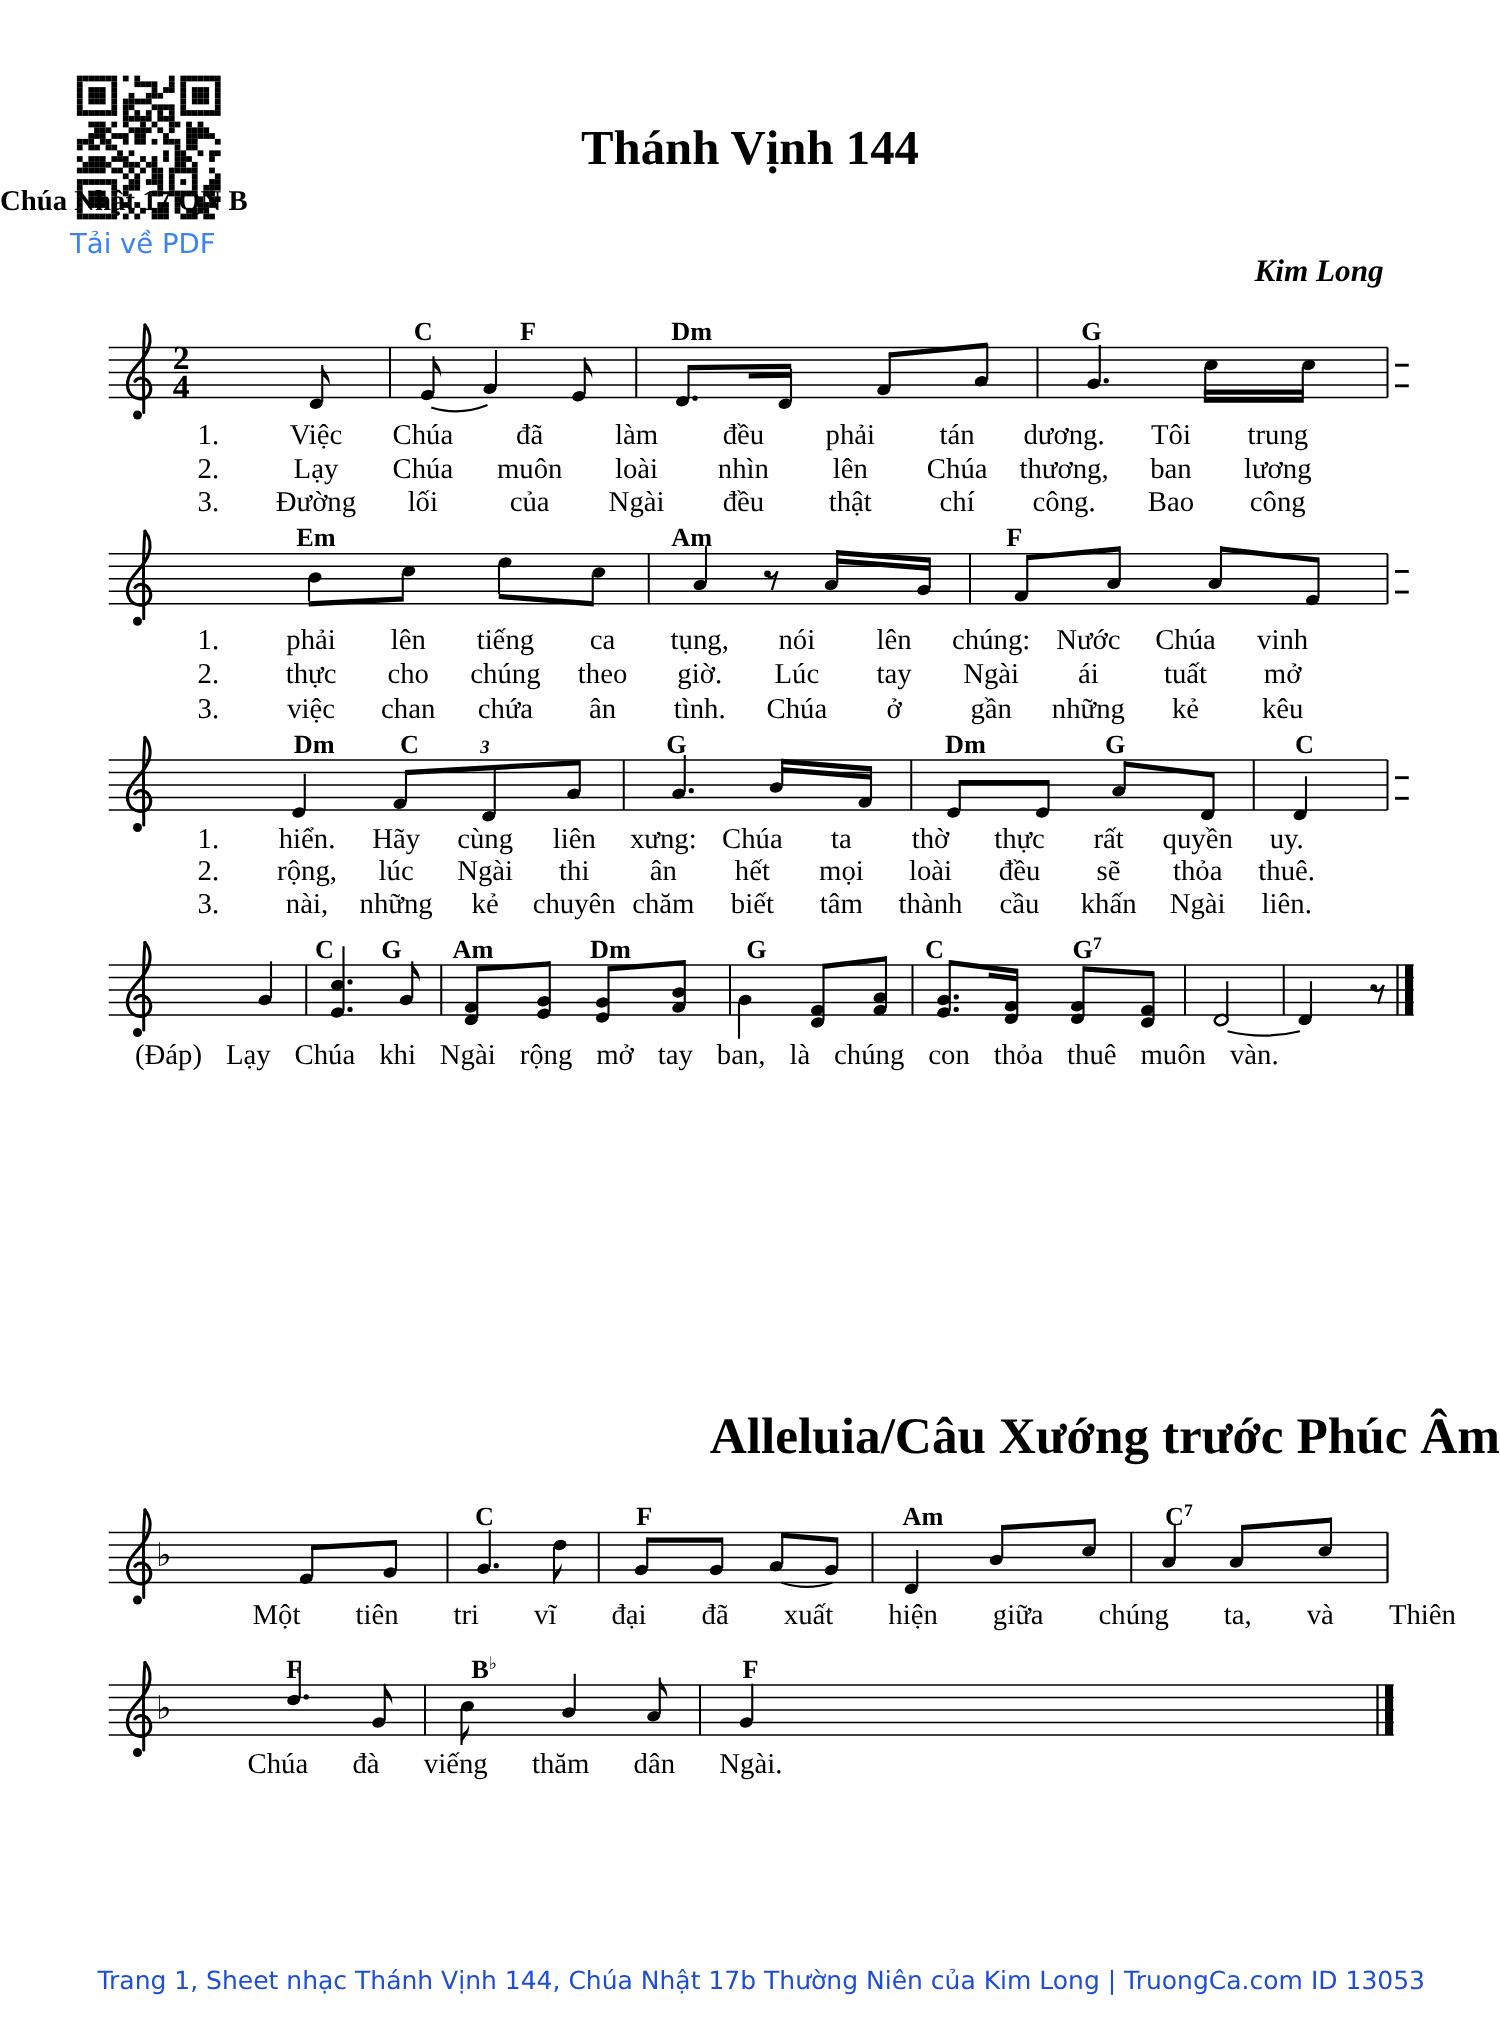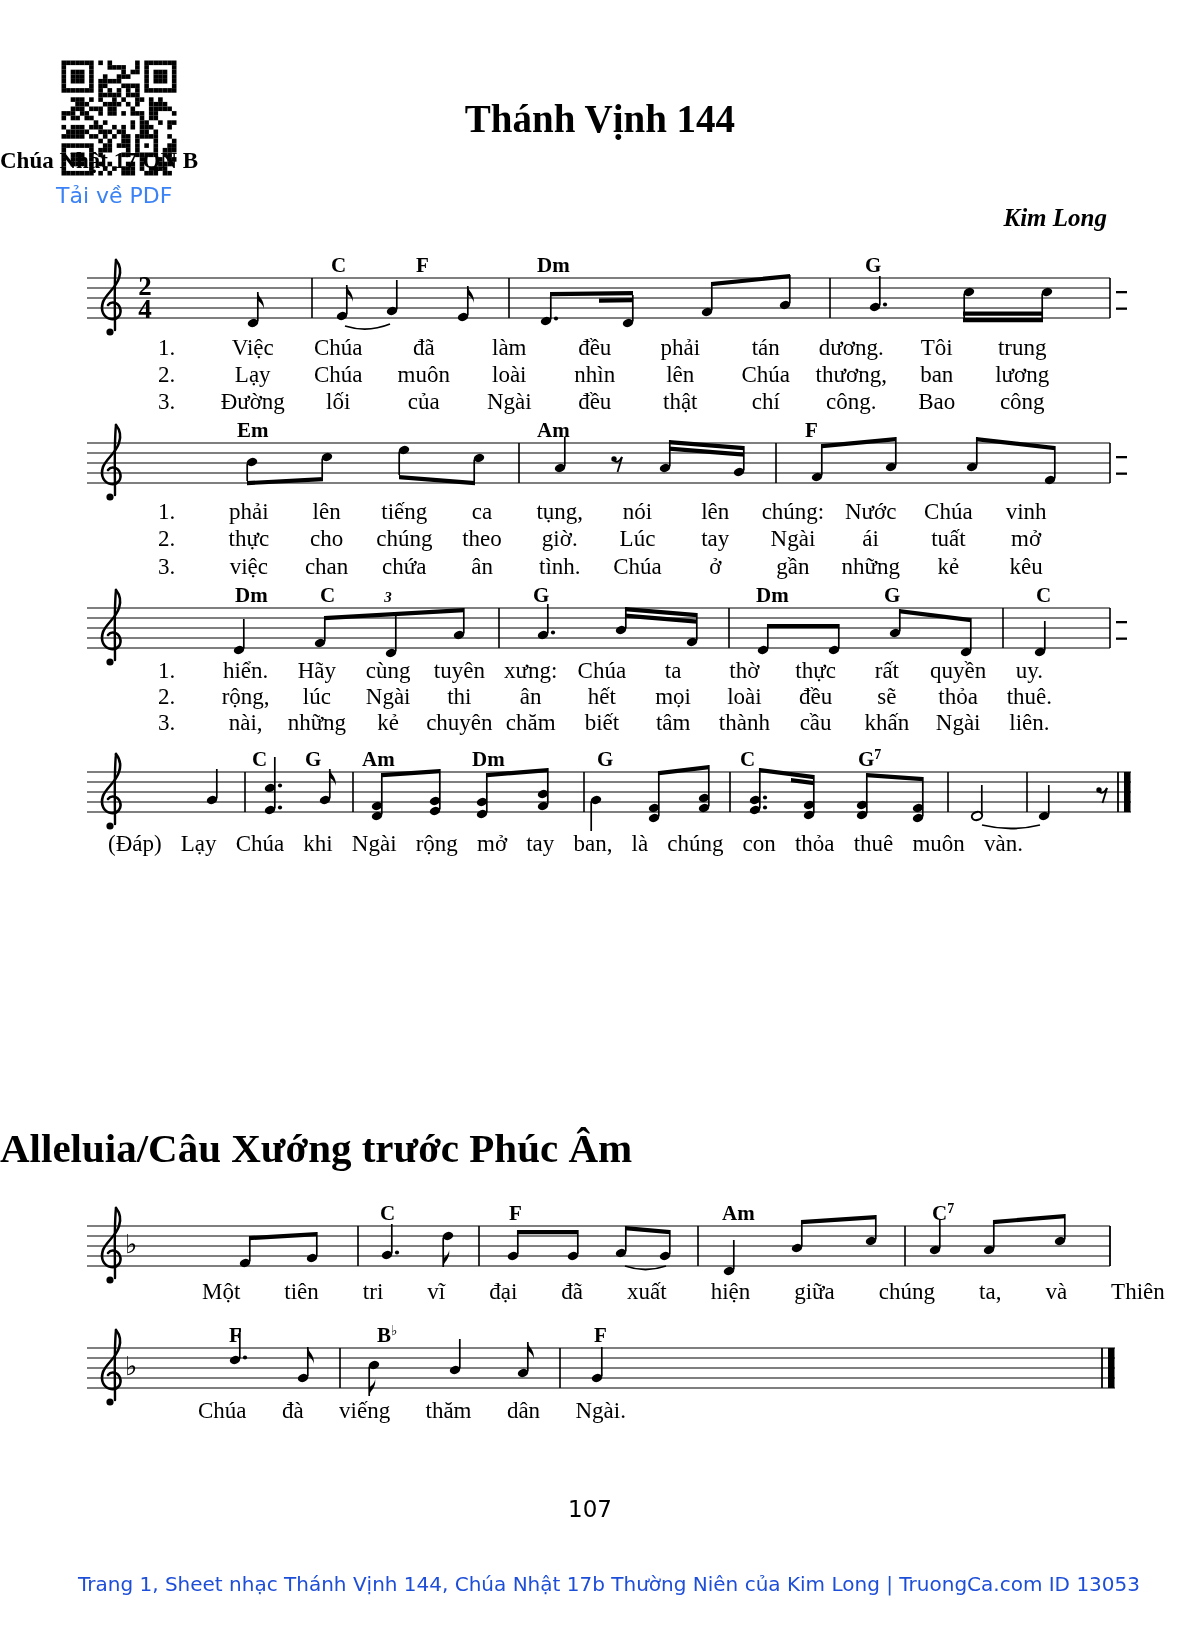--- a/index.html
+++ b/index.html
@@ -17,21 +17,21 @@
   .verse{left:150px;width:915px;font-size:23px;}
   .vb1{top:334px}.vb2{top:498px}.vb3{top:658px}
   .verse .vrow{display:grid;align-items:center;}
   .vb1 .vrow{height:27.3px}.vb2 .vrow{height:27.5px}.vb3 .vrow{height:26px}
   .verse .vnum{text-align:left;padding-left:8px;}
   .verse .vword{text-align:center;white-space:nowrap;}
   .flexline{display:flex;justify-content:space-between;font-size:23px;align-items:baseline;}
   .response{left:108px;top:831px;width:915px;}
   .alyric1{left:202px;top:1279px;width:860px;gap:44px;}
   .alyric2{left:198px;top:1398px;width:428px;}
-  .heading2{left:0;top:1124px;width:1200px;text-align:left;font-size:41px;font-weight:bold;}
+  .heading2{left:0;top:1124px;width:1200px;text-align:right;font-size:41px;font-weight:bold;}
   .pagenum{left:0;top:1496px;width:1180px;text-align:center;font-size:23px;
            font-family:"DejaVu Sans","Liberation Sans",sans-serif;}
   .footer{left:0;top:1572px;width:1140px;text-align:right;font-size:20px;color:#1d4ed8;
           font-family:"DejaVu Sans","Liberation Sans",sans-serif;}
 </style>
 </head>
 <body>
 
 <div class="page">
 
@@ -611,21 +611,21 @@
       <polygon points="540,35.5 612,41.5 612,45.7 540,39.7" fill="#000"></polygon>
       <polygon points="682,46 754,46 754,50.2 682,50.2" fill="#000"></polygon>
       <polygon points="814,31 886,40 886,44.2 814,35.2" fill="#000"></polygon>
     </svg>
   <div class="abs verse vb3">
       <div class="vrow" style="grid-template-columns: 60px repeat(12, 1fr);">
         <span class="vnum">1.</span>
         <span class="vword">hiển.</span>
         <span class="vword">Hãy</span>
         <span class="vword">cùng</span>
-        <span class="vword">tuyên</span>
+        <span class="vword">liên</span>
         <span class="vword">xưng:</span>
         <span class="vword">Chúa</span>
         <span class="vword">ta</span>
         <span class="vword">thờ</span>
         <span class="vword">thực</span>
         <span class="vword">rất</span>
         <span class="vword">quyền</span>
         <span class="vword">uy.</span>
       </div>
       <div class="vrow" style="grid-template-columns: 60px repeat(12, 1fr);">
@@ -878,16 +878,15 @@
     </svg>
   <div class="abs flexline alyric2">
       <span>Chúa</span>
       <span>đà</span>
       <span>viếng</span>
       <span>thăm</span>
       <span>dân</span>
       <span>Ngài.</span>
     </div>
 
-  <div class="abs pagenum">107</div>
   <div class="abs footer">Trang 1, Sheet nhạc Thánh Vịnh 144, Chúa Nhật 17b Thường Niên của Kim Long | TruongCa.com ID 13053</div>
 
 </div>
 
 </body></html>

